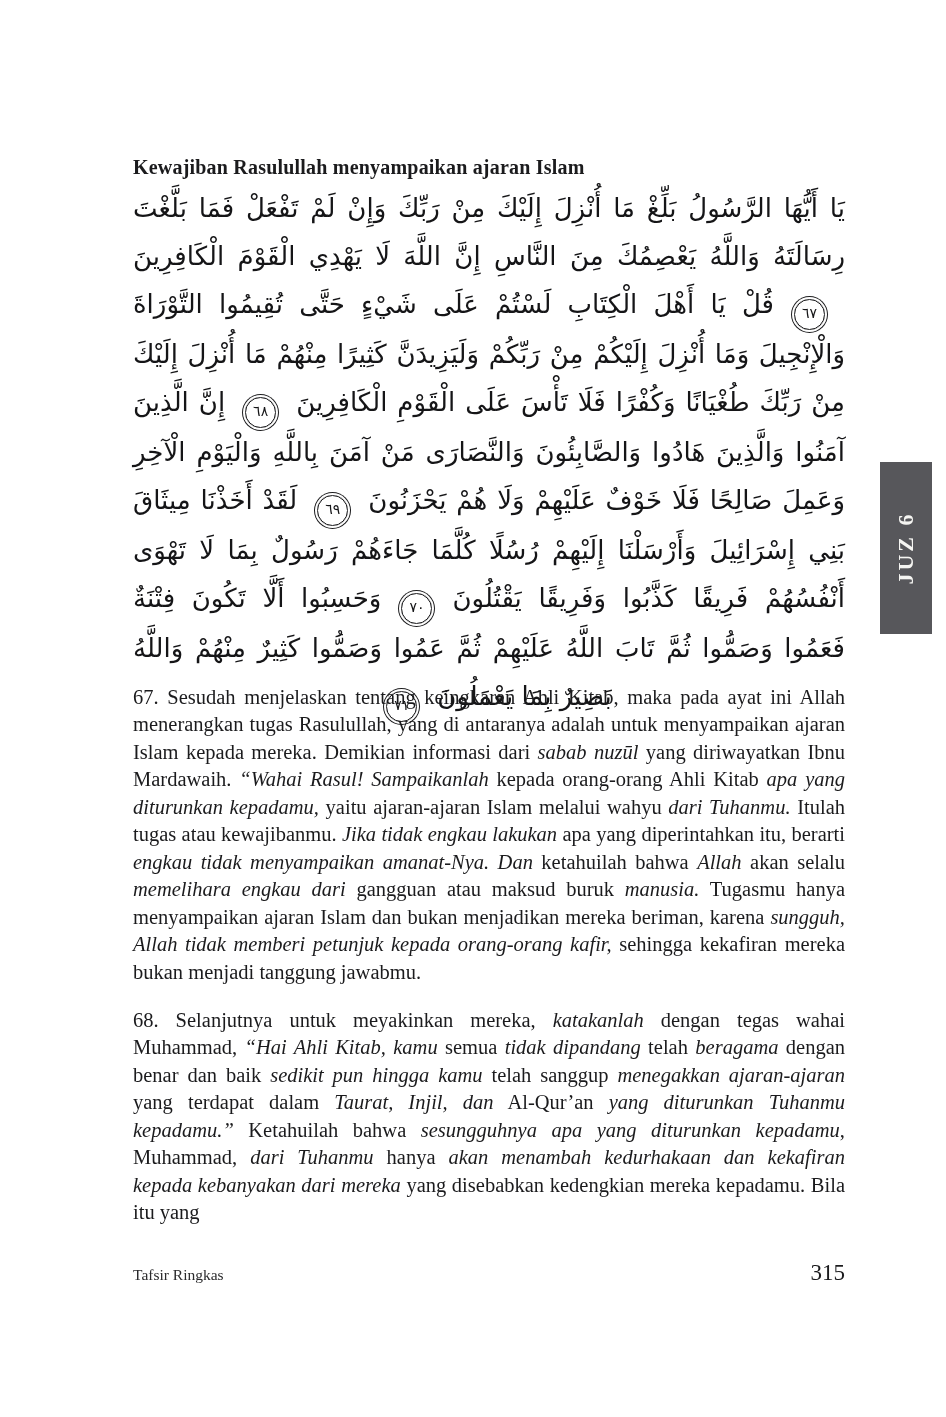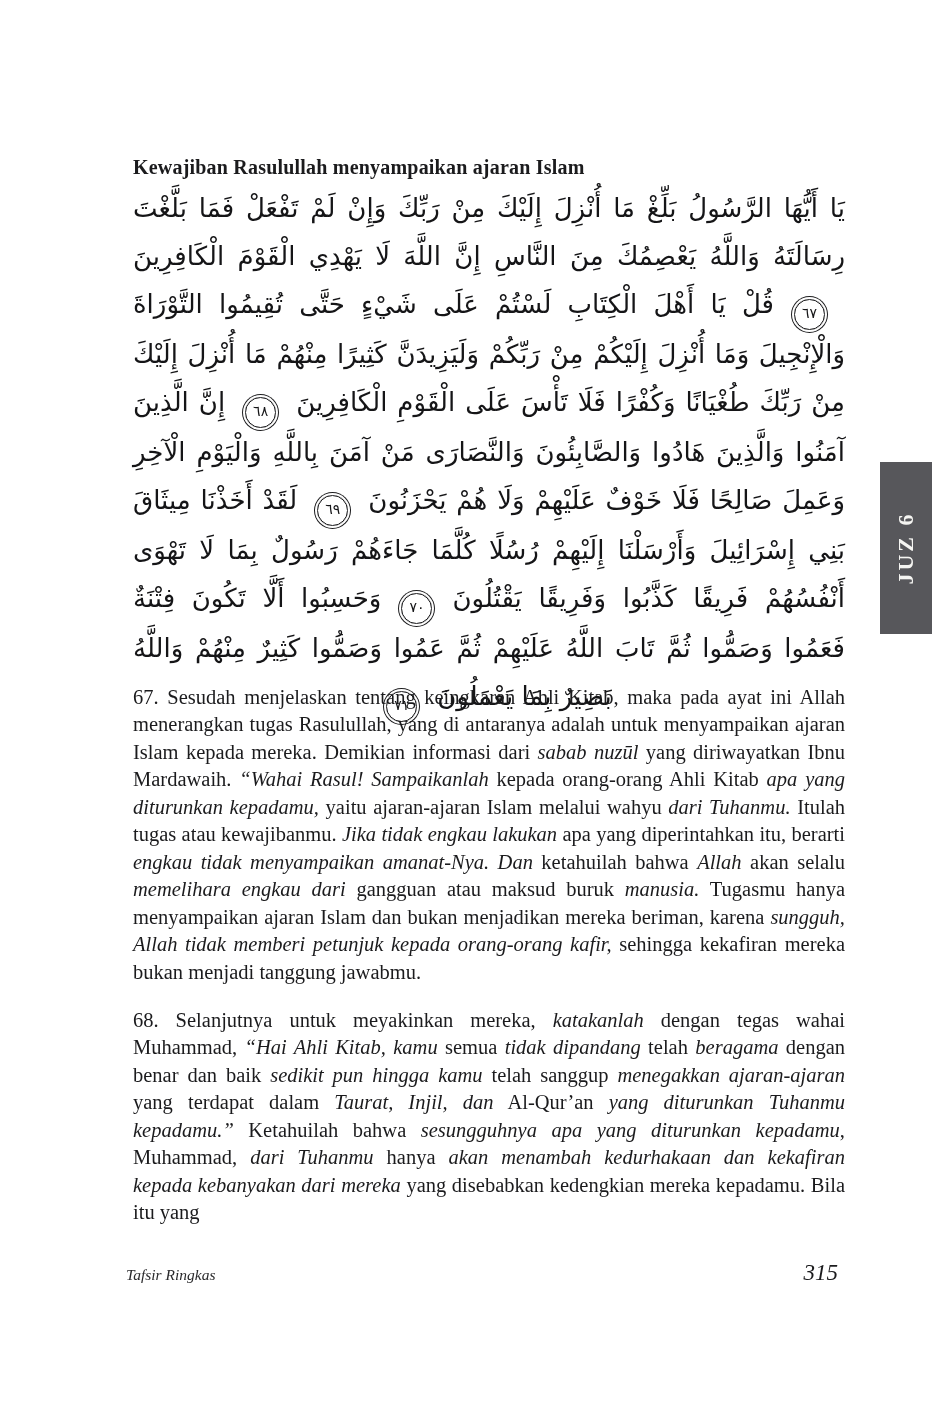--- a/index.html
+++ b/index.html
@@ -74,25 +74,24 @@
     white-space: nowrap;
     color: #f5f5f2;
     font-family: "Liberation Serif", serif;
     font-weight: 700;
     font-size: 22px;
     letter-spacing: 3px;
   }
 
   .footer {
     position: absolute;
-    left: 126px; top: 1260px; width: 712px;
+    left: 133px; top: 1260px; width: 712px;
     display: flex;
     justify-content: space-between;
     align-items: baseline;
-    font-style: italic;
   }
   .footer-book {
     font-family: "Liberation Serif", serif;
     font-size: 15.5px;
     color: #2a2a2c;
   }
   .footer-page {
     font-family: "Liberation Serif", serif;
     font-size: 23px;
     color: #1b1b1d;

